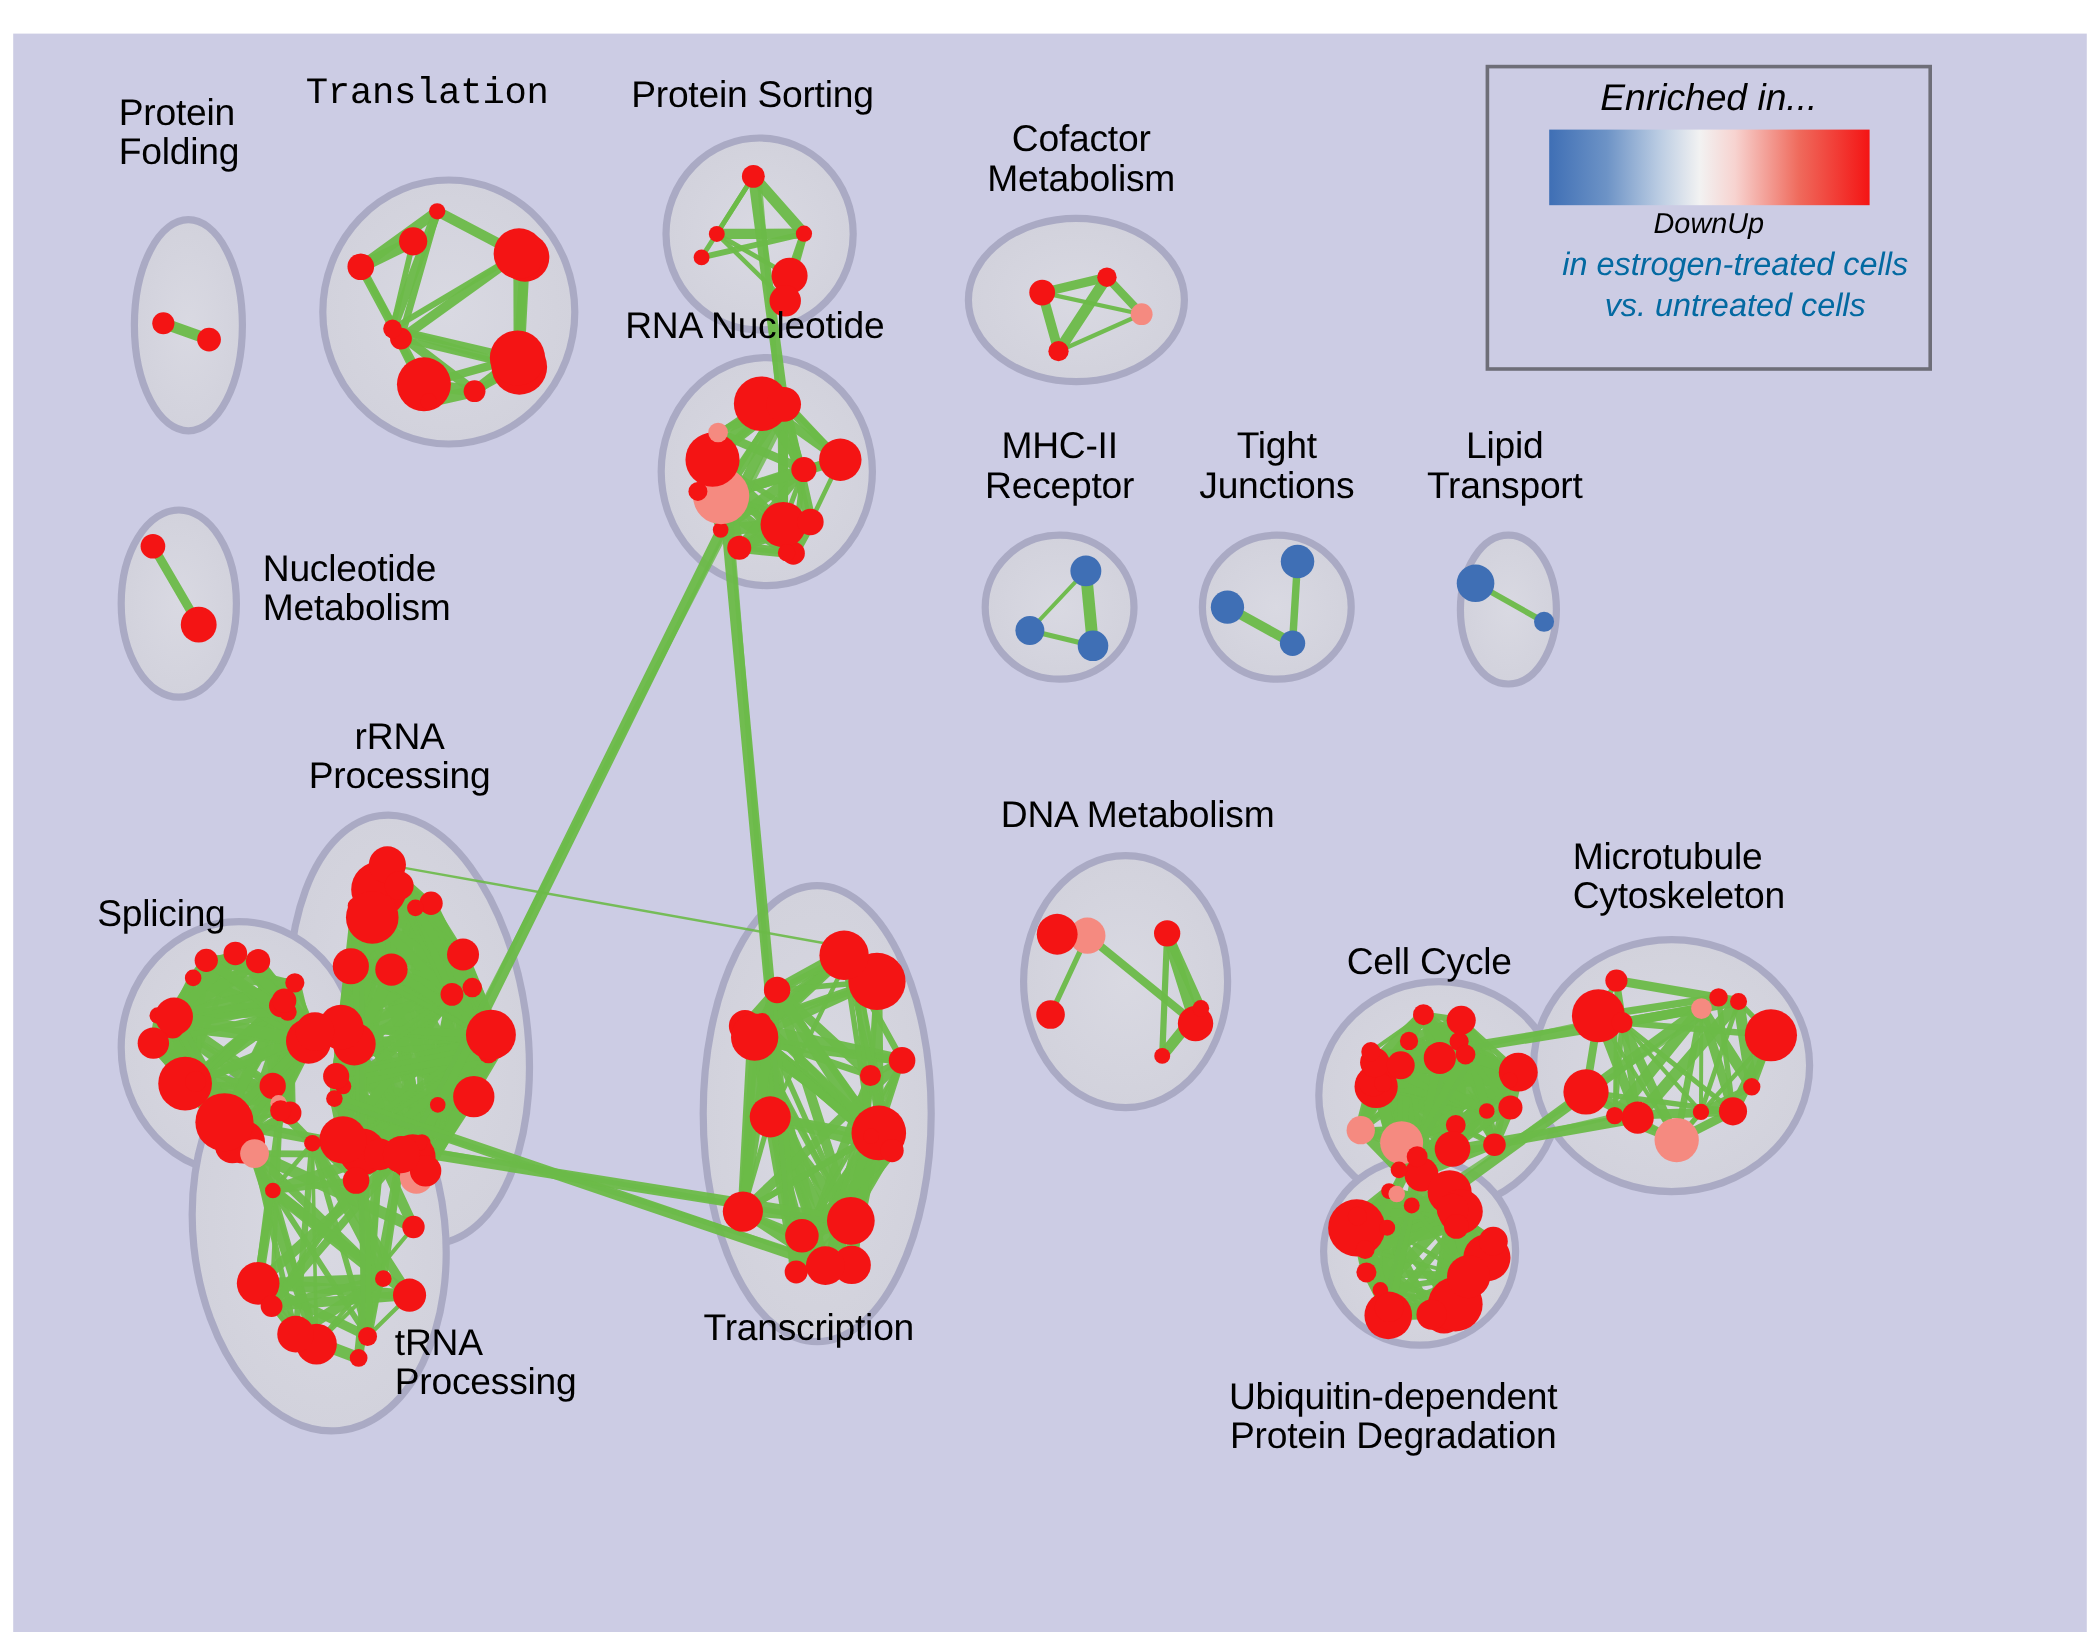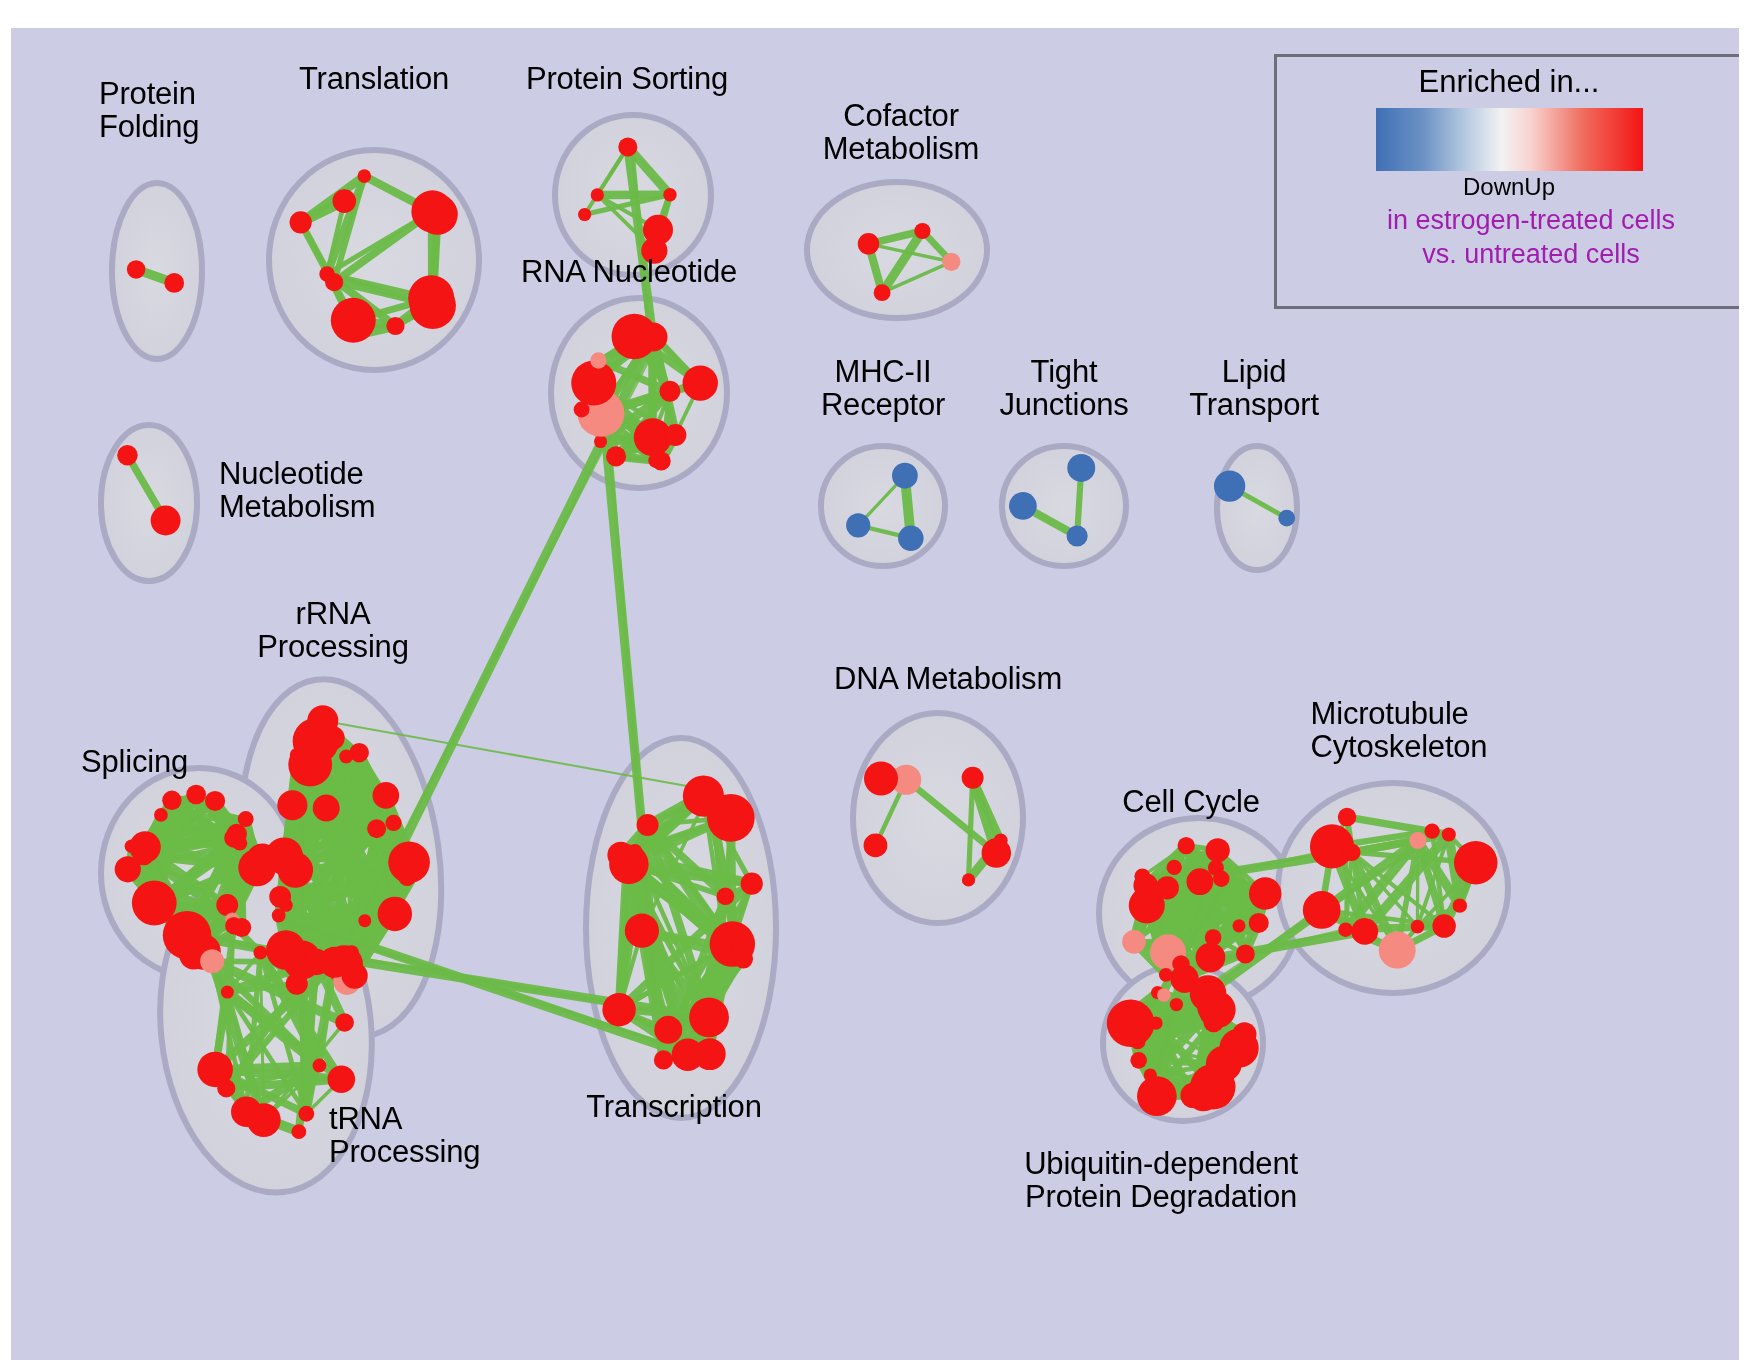--- a/index.html
+++ b/index.html
@@ -13,21 +13,21 @@
           white-space:pre;font-weight:400;letter-spacing:-0.2px;}
   .clabel.ctr{text-align:center;transform:translateX(-50%);}
   #legend{position:absolute;border:3px solid #6e6e78;background:#ccccE4;
           box-sizing:border-box;text-align:center;}
   #legend .lg-title{font-size:31px;color:#000;margin-top:7px;}
   #legend .lg-bar{height:63px;margin:8px auto 0 auto;
      background:linear-gradient(to right,#3f6fb5 0%,#6d93c6 18%,#b9cbe2 34%,
         #f2f2f2 47%,#f7d3d0 58%,#ef6a5c 78%,#f41414 100%);}
   #legend .lg-ends{display:flex;justify-content:center;font-size:24px;
      margin:2px auto 0 auto;color:#000;}
-  #legend .lg-sub{font-size:27px;color:#a21caf;line-height:1.12;margin-top:4px;padding-left:44px;}
+  #legend .lg-sub{font-size:27px;color:#0369a1;line-height:1.12;margin-top:4px;padding-left:44px;}
 </style>
 </head>
 <body>
 
 <div id="stage">
   <div id="canvas">
 
     <svg class="net" viewBox="0 0 1728 1338">
       <defs>
         <radialGradient id="clFill" cx="50%" cy="50%" r="50%">
@@ -1302,21 +1302,21 @@
           <circle cx="1199.5666922272317" cy="979.9998836392248" r="13.22473422317861" fill="#f41414"></circle>
           <circle cx="1202.648951176469" cy="994.0189822545732" r="10.300928182838245" fill="#f41414"></circle>
           <circle cx="1233.4467815303656" cy="1006.2740795185459" r="12.01901552910407" fill="#f41414"></circle>
           <circle cx="1212.8261658857057" cy="1035.8485246440698" r="17.973677952102673" fill="#f41414"></circle>
         </g>
     </svg>
 
     <div id="labels">
         <div class="clabel" style="left: 88px; top: 50px;">Protein
 Folding</div>
-        <div class="clabel ctr" style="left: 363px; top: 35px; text-align: center;">Translation</div>
+        <div class="clabel ctr" style="left: 345px; top: 35px; text-align: center; font-family: Liberation Mono, monospace;">Translation</div>
         <div class="clabel ctr" style="left: 616px; top: 35px; text-align: center;">Protein Sorting</div>
         <div class="clabel ctr" style="left: 618px; top: 228px; text-align: center;">RNA Nucleotide</div>
         <div class="clabel ctr" style="left: 890px; top: 72px; text-align: center;">Cofactor
 Metabolism</div>
         <div class="clabel" style="left: 208px; top: 430px;">Nucleotide
 Metabolism</div>
         <div class="clabel ctr" style="left: 872px; top: 328px; text-align: center;">MHC-II
 Receptor</div>
         <div class="clabel ctr" style="left: 1053px; top: 328px; text-align: center;">Tight
 Junctions</div>
@@ -1329,21 +1329,21 @@
 Processing</div>
         <div class="clabel ctr" style="left: 663px; top: 1063px; text-align: center;">Transcription</div>
         <div class="clabel ctr" style="left: 937px; top: 635px; ">DNA Metabolism</div>
         <div class="clabel ctr" style="left: 1180px; top: 758px; text-align: center;">Cell Cycle</div>
         <div class="clabel ctr" style="left: 1388px; top: 670px; text-align: left;">Microtubule
 Cytoskeleton</div>
         <div class="clabel ctr" style="left: 1150px; top: 1120px; text-align: center;">Ubiquitin-dependent
 Protein Degradation</div>
       </div>
 
-    <div id="legend" style="left: 1263px; top: 26px; width: 470px; height: 255px;">
+    <div id="legend" style="left: 1227px; top: 26px; width: 372px; height: 255px; font-style: italic;">
       <div class="lg-title">Enriched in...</div>
       <div class="lg-bar" style="width: 267px;"></div>
       <div class="lg-ends" style="width: 318px;">
         <span>Down</span>
         <span>Up</span>
       </div>
       <div class="lg-sub">in estrogen-treated cells</div>
       <div class="lg-sub">vs. untreated cells</div>
     </div>
 

